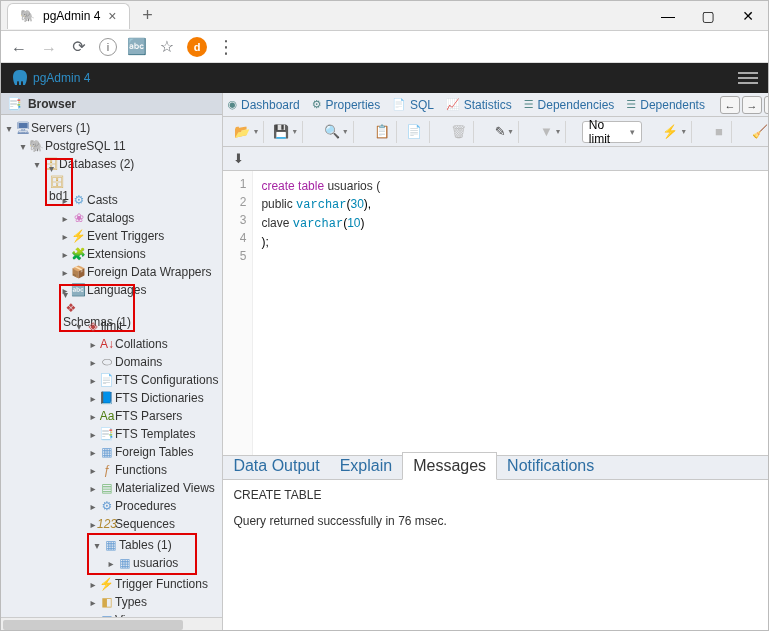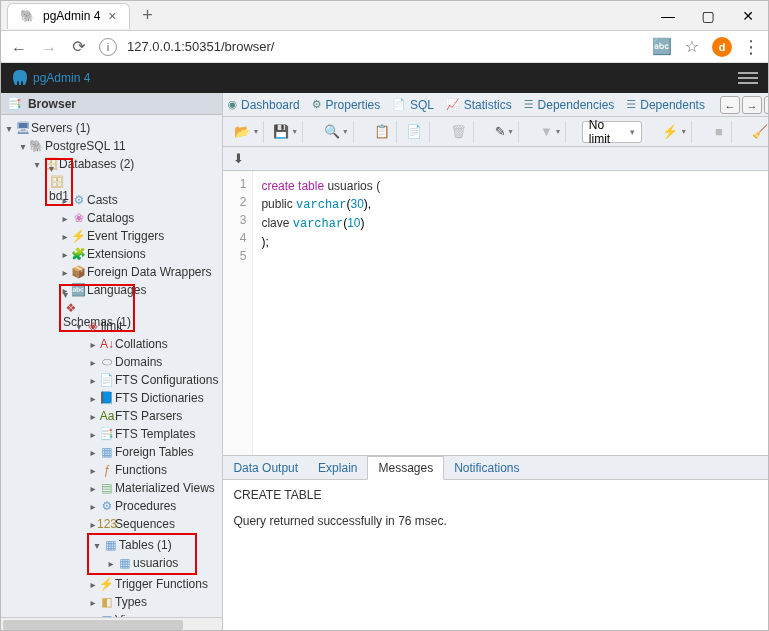--- a/index.html
+++ b/index.html
@@ -62,21 +62,21 @@
 .gutter-top { height: 24px; background: #ebeef3; border-bottom: 1px solid #c8c8c8; display: flex; align-items: center; justify-content: center; color: #555; font-size: 13px; }
 .code { flex: 1; padding: 6px 8px; font-family: Consolas, monospace; font-size: 13px; line-height: 18px; }
 .code-top { height: 24px; background: #ebeef3; border-bottom: 1px solid #c8c8c8; display: flex; align-items: center; padding-left: 8px; color: #555; font-size: 13px; }
 .kw { color: #a626a4; }
 .type { color: #0086b3; font-family: Liberation Mono, monospace; }
 .num { color: #0086b3; }
 .ident { color: #333; }
 
 .results { height: 175px; display: flex; flex-direction: column; }
 .result-tabs { height: 24px; display: flex; align-items: flex-end; background: #ebeef3; border-bottom: 1px solid #c8c8c8; }
-.rt { padding: 4px 10px; color: #2d6ea3; font-size: 12px; cursor: default; }
+.rt { padding: 4px 10px; color: #2d6ea3; font-size: 16px; cursor: default; }
 .rt.active { background: #fff; border: 1px solid #c8c8c8; border-bottom: 1px solid #fff; color: #333; position: relative; top: 1px; }
 .result-body { flex: 1; padding: 8px 10px; font-family: monospace; font-size: 12px; color: #333; background: #fff; }
 .result-body p { margin-bottom: 12px; }
 
 
 .ic-server { color: #5577aa; }
 .ic-pg { color: #336791; }
 .ic-db { color: #d4a94a; }
 .ic-cast { color: #6aa8d8; }
 .ic-cat { color: #d478c4; }
@@ -88,21 +88,21 @@
 .ic-public { color: #b44; }
 .ic-coll { color: #cc3333; }
 .ic-dom { color: #888; }
 .ic-fts { color: #6a9fd4; }
 .ic-ftsp { color: #4d7c0f; }
 .ic-ftst { color: #d4a94a; }
 .ic-ft { color: #6a9fd4; }
 .ic-fn { color: #c48a50; }
 .ic-mv { color: #7aba7a; }
 .ic-proc { color: #6a9fd4; }
-.ic-seq { color: #b08830; }
+.ic-seq { color: #b08830; font-style: italic; }
 .ic-tbl { color: #6a9fd4; }
 .ic-typ { color: #d4a94a; }
 .ic-view { color: #6a9fd4; }
 </style>
 </head>
 <body>
 
 <div class="chrome-top">
   <div class="tab">
     <span class="ic-pg">🐘</span>
@@ -115,21 +115,20 @@
     <div class="win-btn">▢</div>
     <div class="win-btn">✕</div>
   </div>
 </div>
 
 <div class="addr-bar">
   <div class="nav-icon">←</div>
   <div class="nav-icon" style="color:#bbb;">→</div>
   <div class="nav-icon">⟳</div>
   <div class="info-icon">i</div>
-  <div class="url">127.0.0.1:50351/browser/</div>
   <div class="nav-icon">🔤</div>
   <div class="nav-icon">☆</div>
   <div class="avatar">d</div>
   <div class="menu-dots">⋮</div>
 </div>
 
 <div class="pg-header">
   <div class="pg-logo">
     <svg class="pg-logo-icon" viewBox="0 0 16 18">
         <path fill="#2d8dc5" d="M8 1C4 1 2 4 2 8c0 3 1 6 2 8h2c0-2 0-4 1-4s1 2 1 4h2c0-2 0-4 1-4s1 2 1 4h2c1-2 2-5 2-8 0-4-2-7-6-7z"></path>

